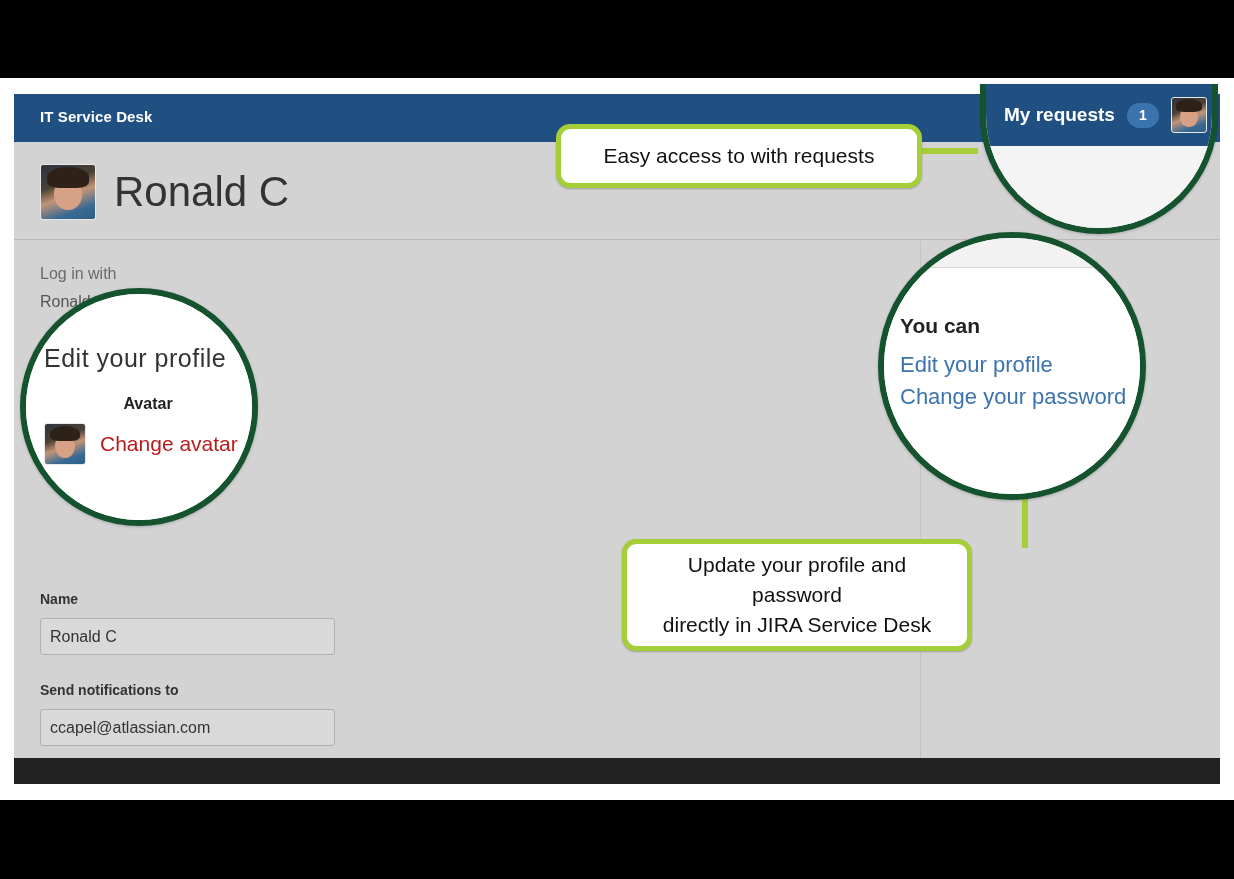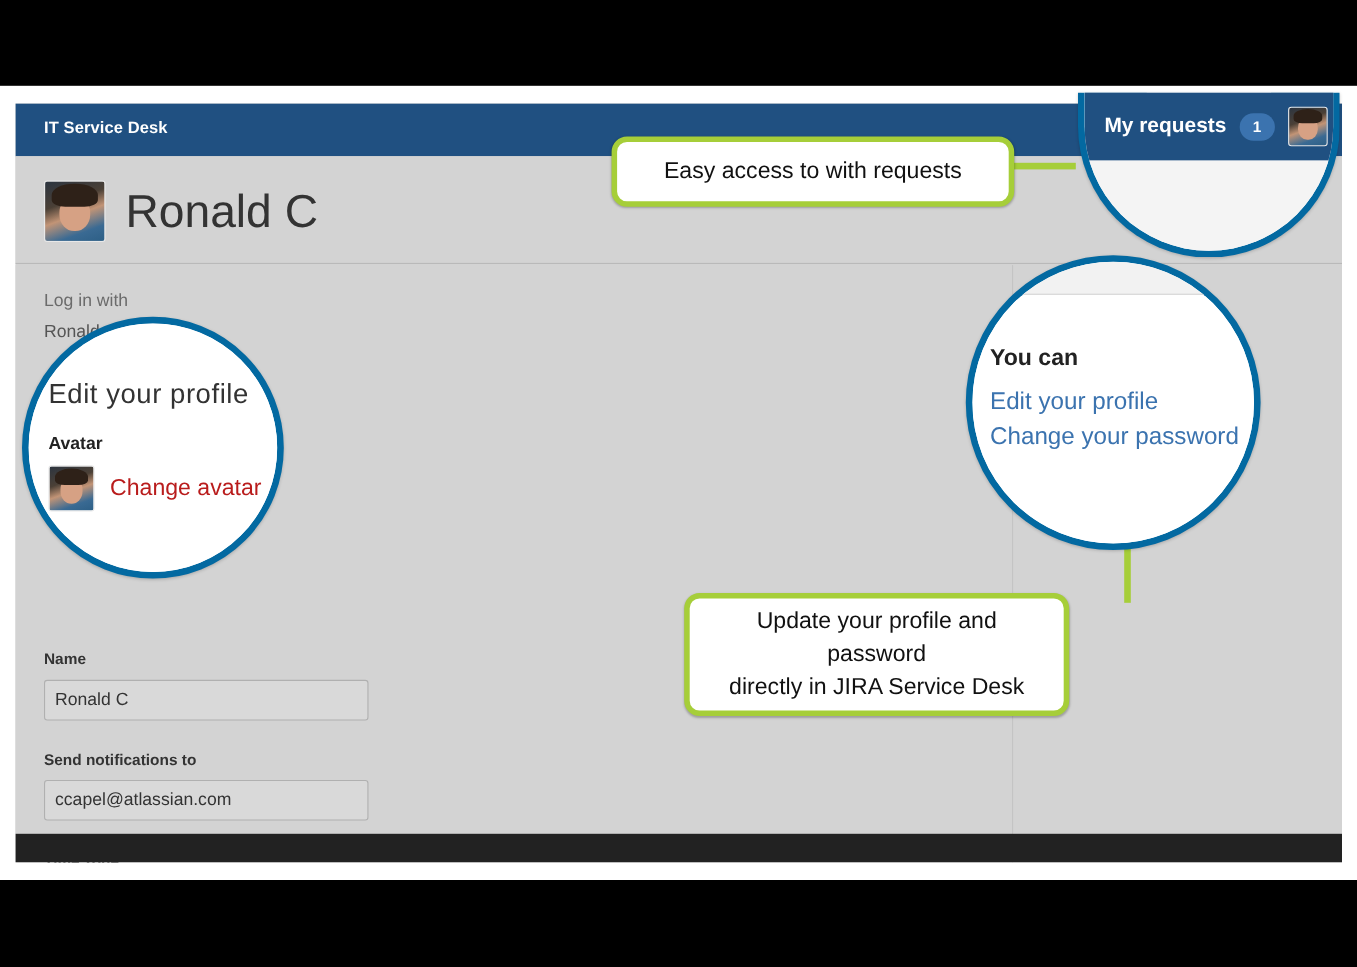--- a/index.html
+++ b/index.html
@@ -210,21 +210,21 @@
 
   .connector {
     position: absolute;
     background: #a6ce39;
   }
   #conn-requests { left: 918px; top: 148px; width: 60px; height: 6px; }
   #conn-update   { left: 1022px; top: 452px; width: 6px; height: 96px; }
 
   .magnifier {
     position: absolute;
-    border: 6px solid #0369a1;
+    border: 6px solid #14532d;
     border-radius: 50%;
     background: #ffffff;
     overflow: hidden;
     box-shadow: 0 1px 3px rgba(0,0,0,.2);
   }
 
   
   #mag-nav {
     left: 980px; top: 84px;
     width: 238px; height: 150px;
@@ -298,20 +298,21 @@
     background: #ffffff;
     padding: 50px 0 0 18px;
   }
   #mag-edit .ed-title {
     font-size: 25px; color: #333333; letter-spacing: .5px;
     margin-bottom: 22px;
   }
   #mag-edit .ed-label {
     font-size: 16px; font-weight: bold; color: #222222;
     margin-bottom: 10px;
+    text-align: center;
   }
   #mag-edit .ed-row {
     display: flex; align-items: center; gap: 14px;
   }
   #mag-edit .ed-avatar { width: 42px; height: 42px; }
   #mag-edit .ed-link {
     font-size: 21px; color: #b91c1c; text-decoration: none;
     white-space: nowrap;
   }
 </style>

